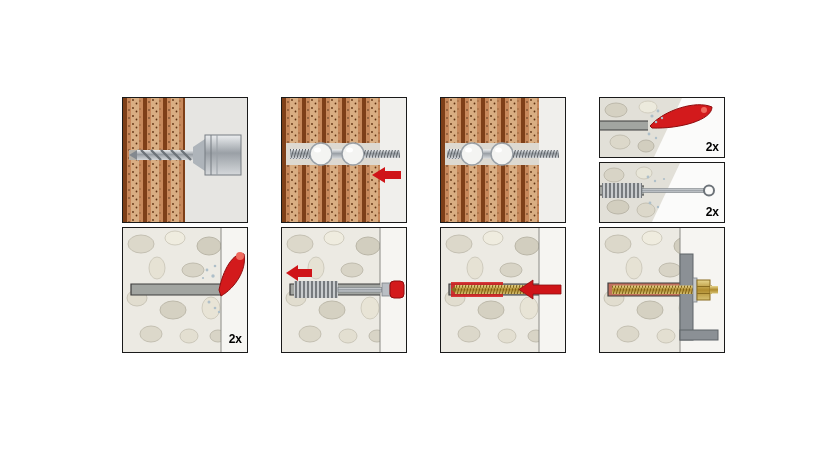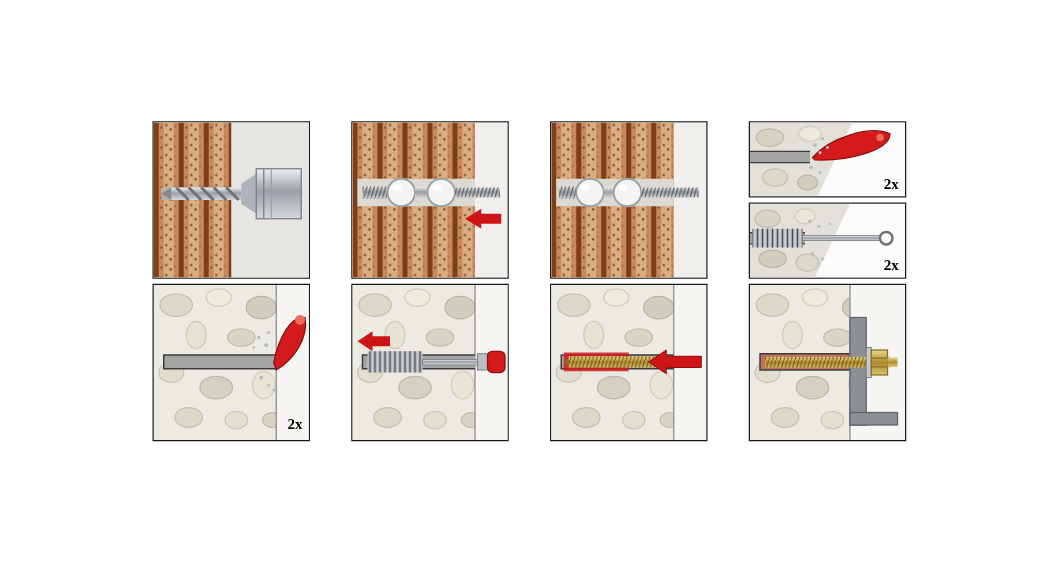--- a/index.html
+++ b/index.html
@@ -1,18 +1,18 @@
 <!DOCTYPE html>
 <html><head>
 <meta charset="utf-8">
 <style>
   html,body { margin:0; padding:0; background:#ffffff; }
   .stage {
     position:relative; width:838px; height:457px; background:#ffffff;
-    font-family:Liberation Serif, serif; overflow:hidden;
+    font-family:Liberation Sans, sans-serif; overflow:hidden;
   }
   .panel {
     position:absolute; width:126px; height:126px;
     border:1px solid #1a1a1a; box-sizing:border-box; background:#fff;
   }
   .panel--split { border:none; }
   .subpanel {
     position:absolute; left:0; width:126px; height:61px;
     border:1px solid #1a1a1a; box-sizing:border-box; background:#fff;
   }

